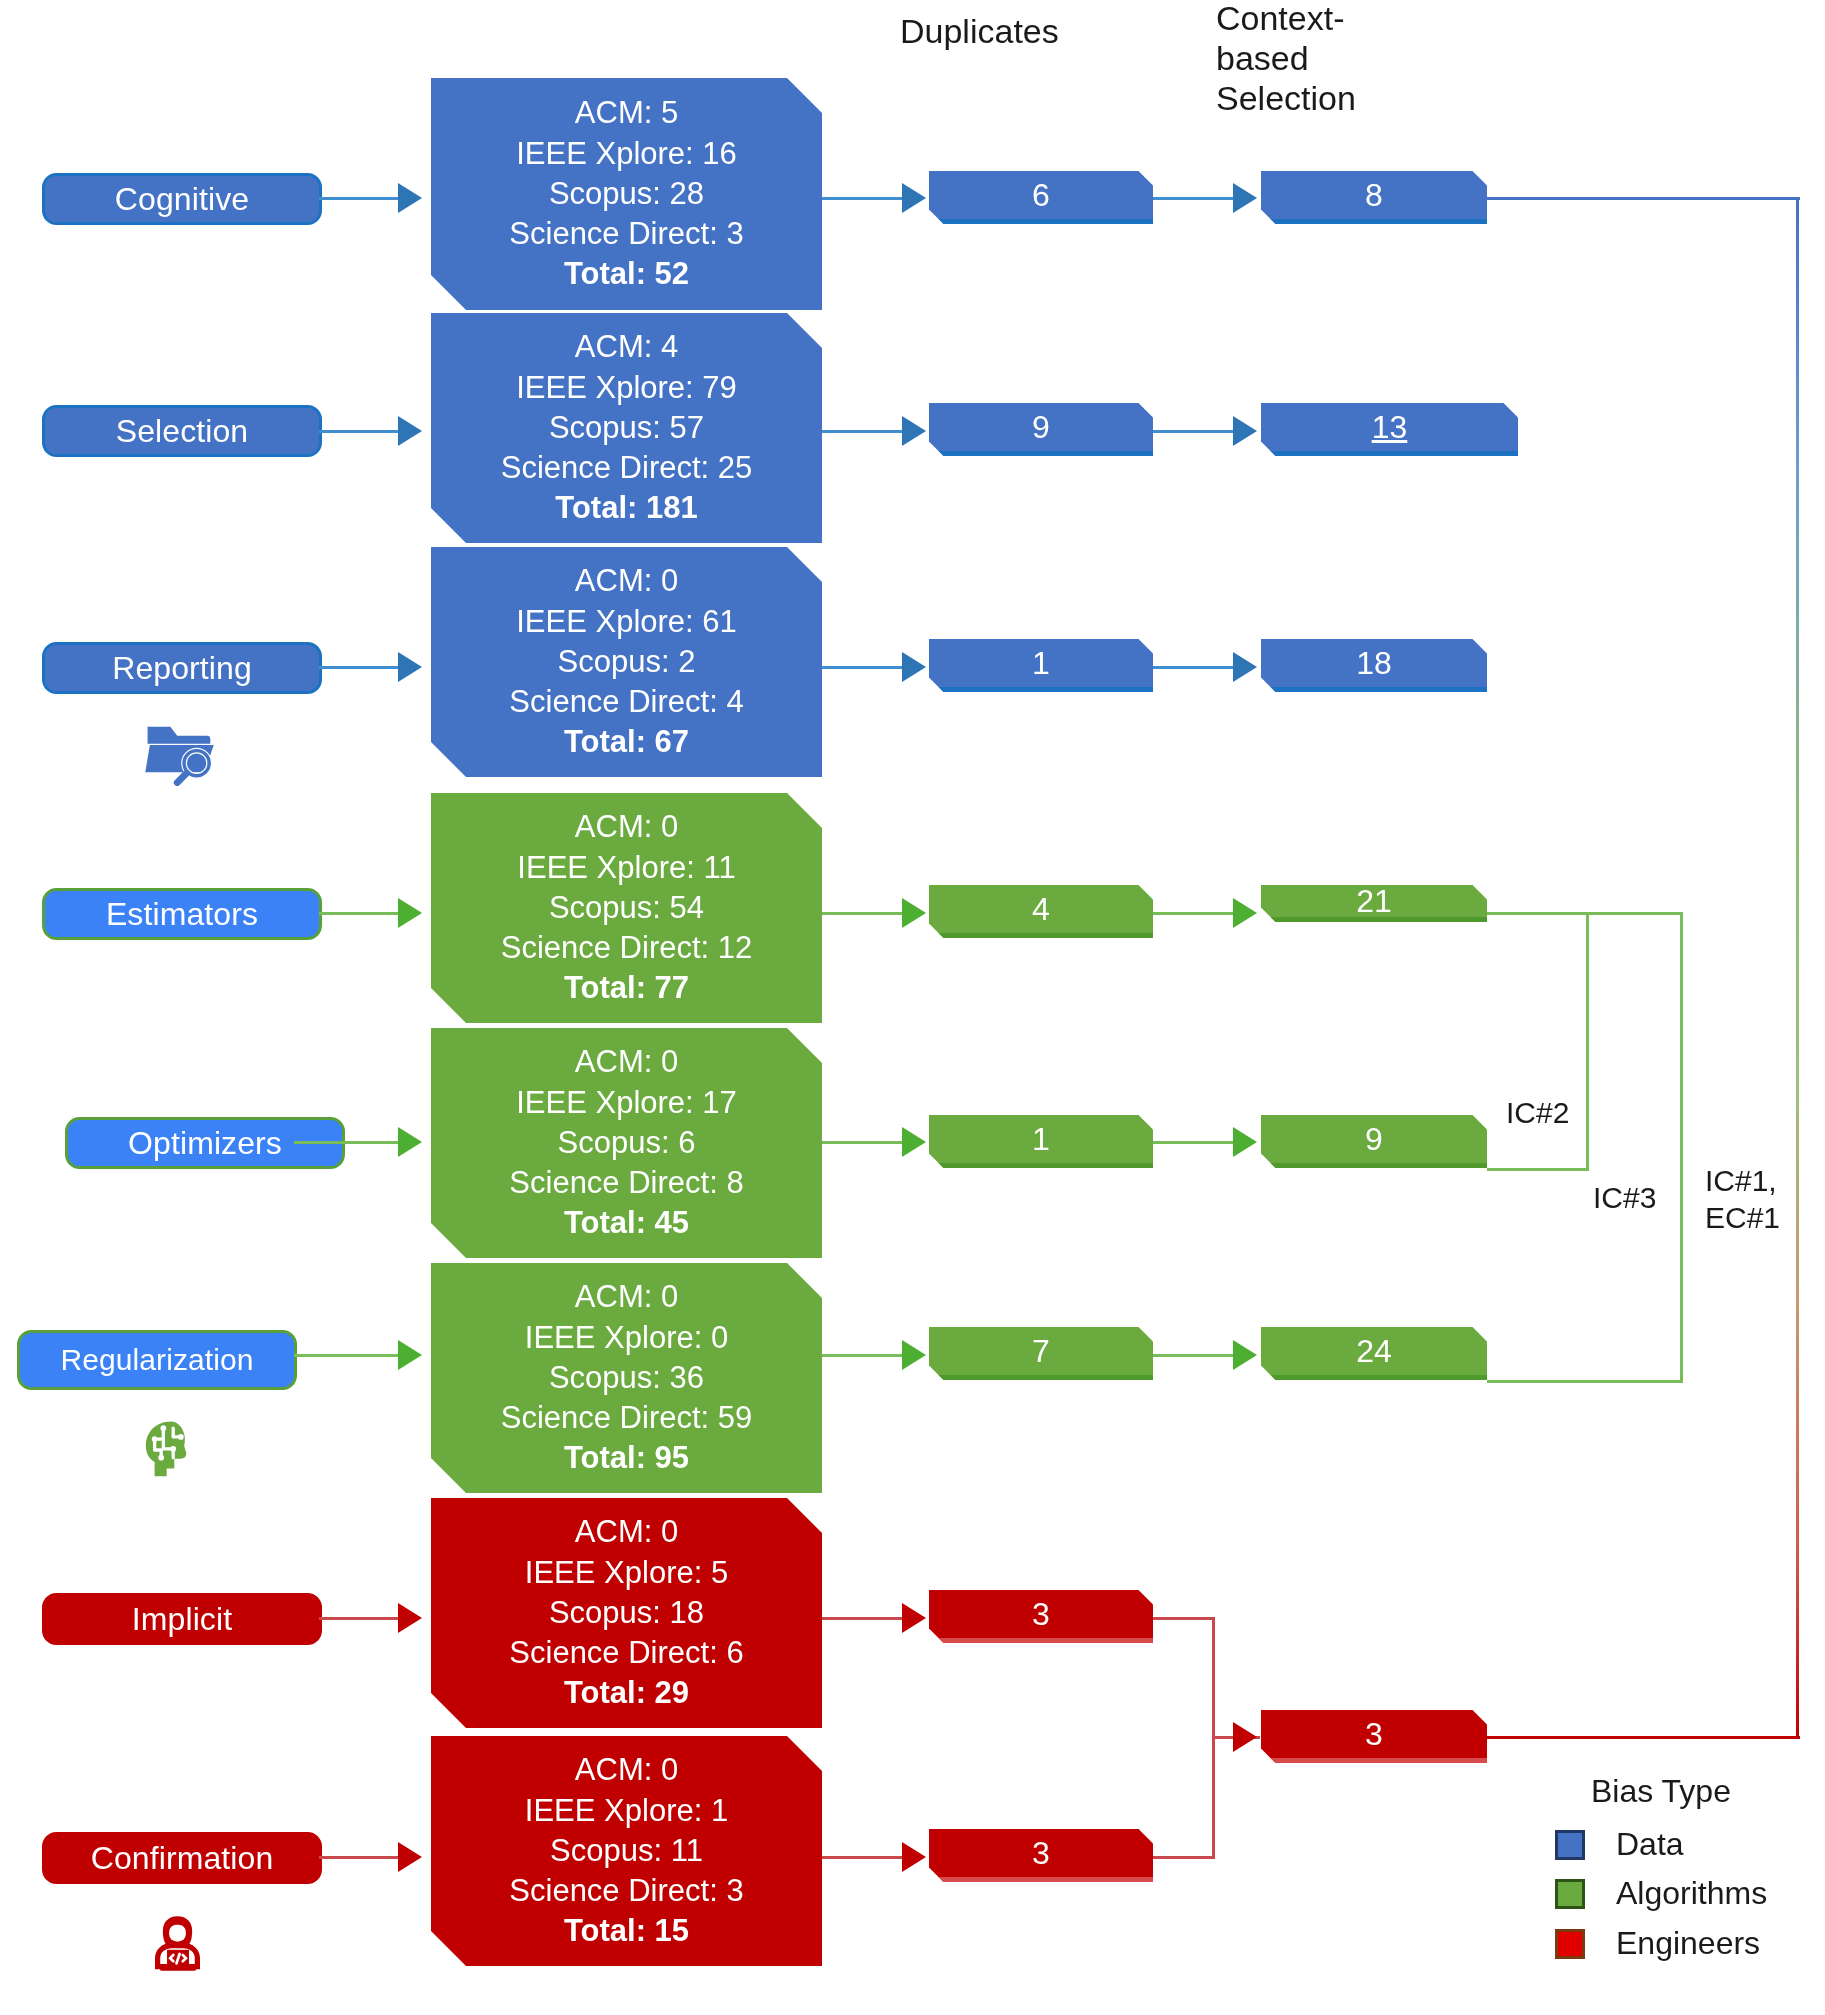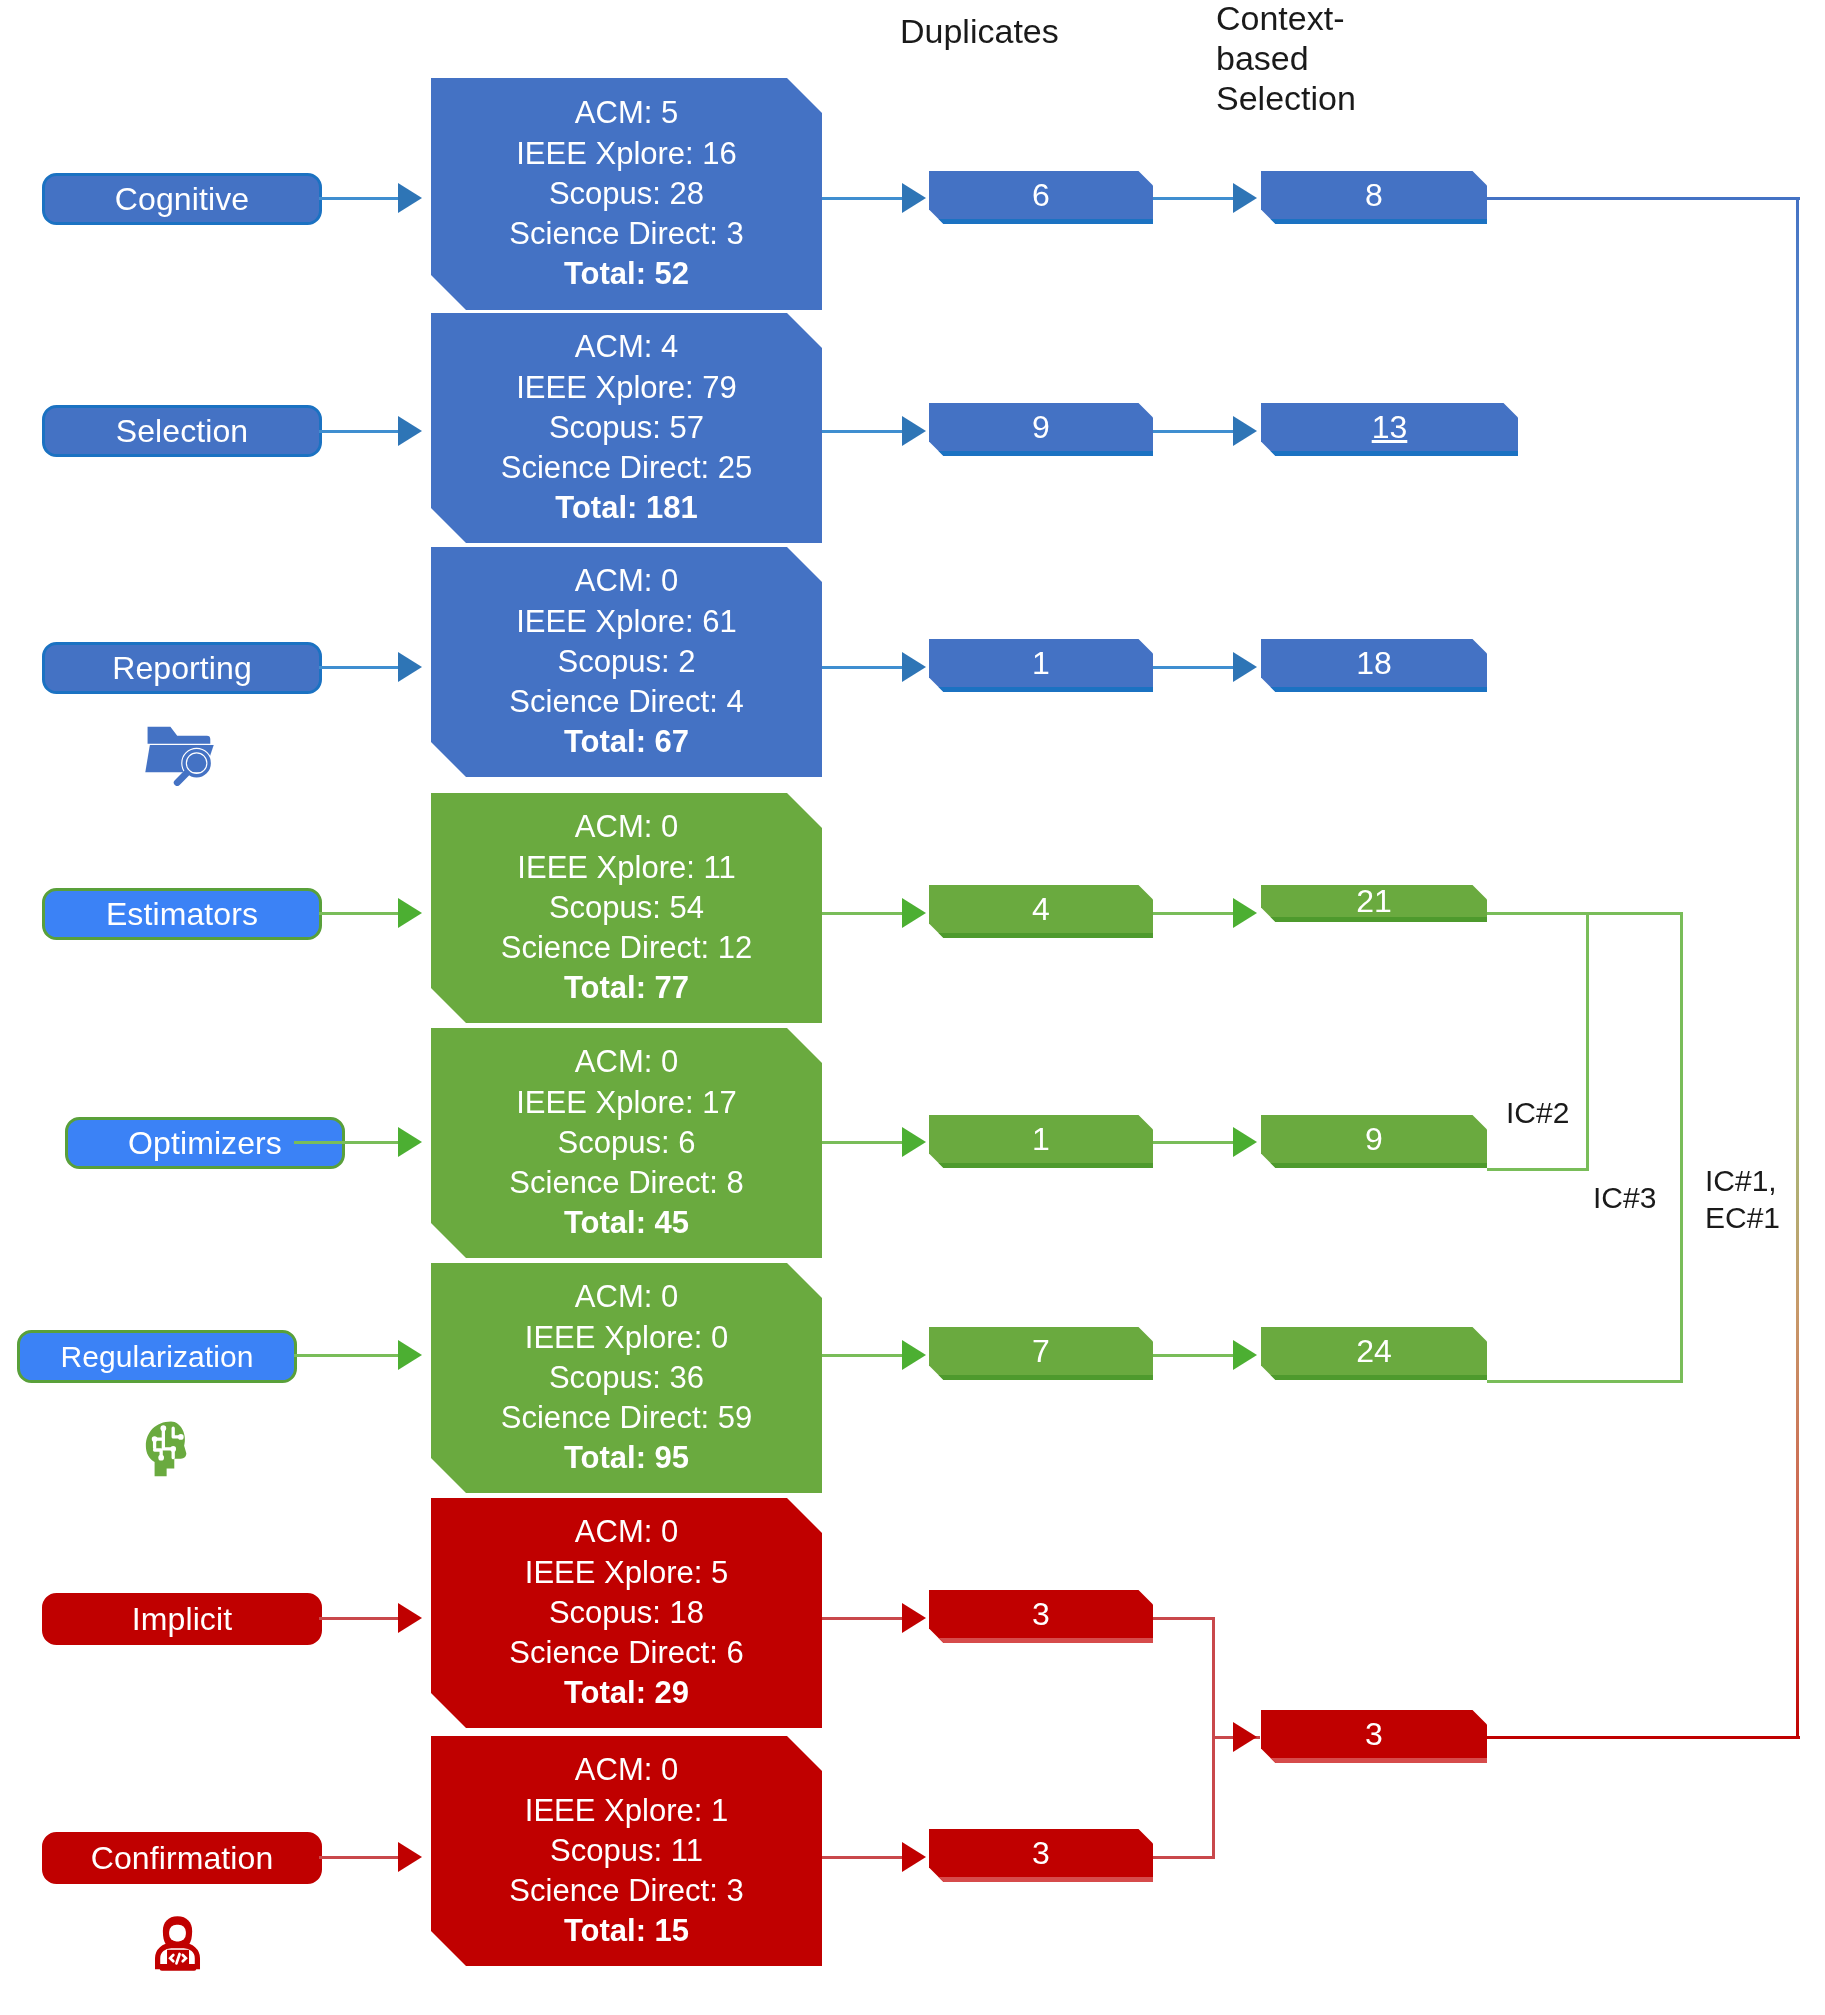--- a/index.html
+++ b/index.html
@@ -224,21 +224,21 @@
   </div>
   <div class="hline g-l" style="left:1153px;top:1141px;width:81px;"></div>
   <div class="arrow g-a" style="left:1233px;top:1127px;"></div>
   <div class="chip green" style="left:1261px;top:1115px;width:226px;height:53px;">
     <span>9</span>
   </div>
 
   <div class="hline g-l" style="left:1487px;top:1168px;width:102px;"></div>
   <div class="vline g-l" style="left:1586px;top:912px;height:257px;"></div>
 
-  <div class="pill green" style="left:17px;top:1330px;width:280px;height:53px;">
+  <div class="pill green" style="left:17px;top:1330px;width:280px;height:60px;">
     <span style="font-size:30px;">Regularization</span>
   </div>
   <div class="hline g-l" style="left:294px;top:1354px;width:106px;"></div>
   <div class="arrow g-a" style="left:398px;top:1340px;"></div>
 
   <div class="icn" style="left:136px;top:1415px;">
     <svg width="70" height="70" viewBox="0 0 64 64">
       <path d="M32 6 C18 6 9 16 9 28 c0 7 3 12 8 15 v13 h11 v-7 h7 v-9 h6 c3 0 5-2 5-5 l-2-7 c3-10-3-22-12-22z" fill="#6aaa3f"></path>
       <g stroke="#ffffff" stroke-width="3" fill="none" stroke-linecap="round">
         <path d="M25 12 v10 M25 22 h-8 M17 22 v8 M25 22 v9 M25 31 h9 M34 31 v8"></path>
@@ -340,15 +340,33 @@
   <div class="vline r-l" style="left:1212px;top:1617px;height:240px;"></div>
   <div class="hline r-l" style="left:1212px;top:1736px;width:48px;"></div>
   <div class="arrow r-a" style="left:1233px;top:1722px;"></div>
   <div class="chip red" style="left:1261px;top:1710px;width:226px;height:53px;">
     <span>3</span>
   </div>
   <div class="hline r-l" style="left:1487px;top:1736px;width:313px;background:#c00000;"></div>
 
   <div class="spine" style="left:1796px;top:197px;height:1541px;"></div>
 
+  <div class="legend" style="left:1555px;top:1773px;width:263px;height:224px;">
+    <div class="legend-title" style="left:36px;top:0px;">Bias Type</div>
+
+    <div class="lg-row" style="left:0px;top:53px;">
+      <span class="lg-sw blue"></span>
+      <span class="lg-tx">Data</span>
+    </div>
+
+    <div class="lg-row" style="left:0px;top:102px;">
+      <span class="lg-sw green"></span>
+      <span class="lg-tx">Algorithms</span>
+    </div>
+
+    <div class="lg-row" style="left:0px;top:152px;">
+      <span class="lg-sw red"></span>
+      <span class="lg-tx">Engineers</span>
+    </div>
+  </div>
 
 </div>
 
 
 </body></html>

